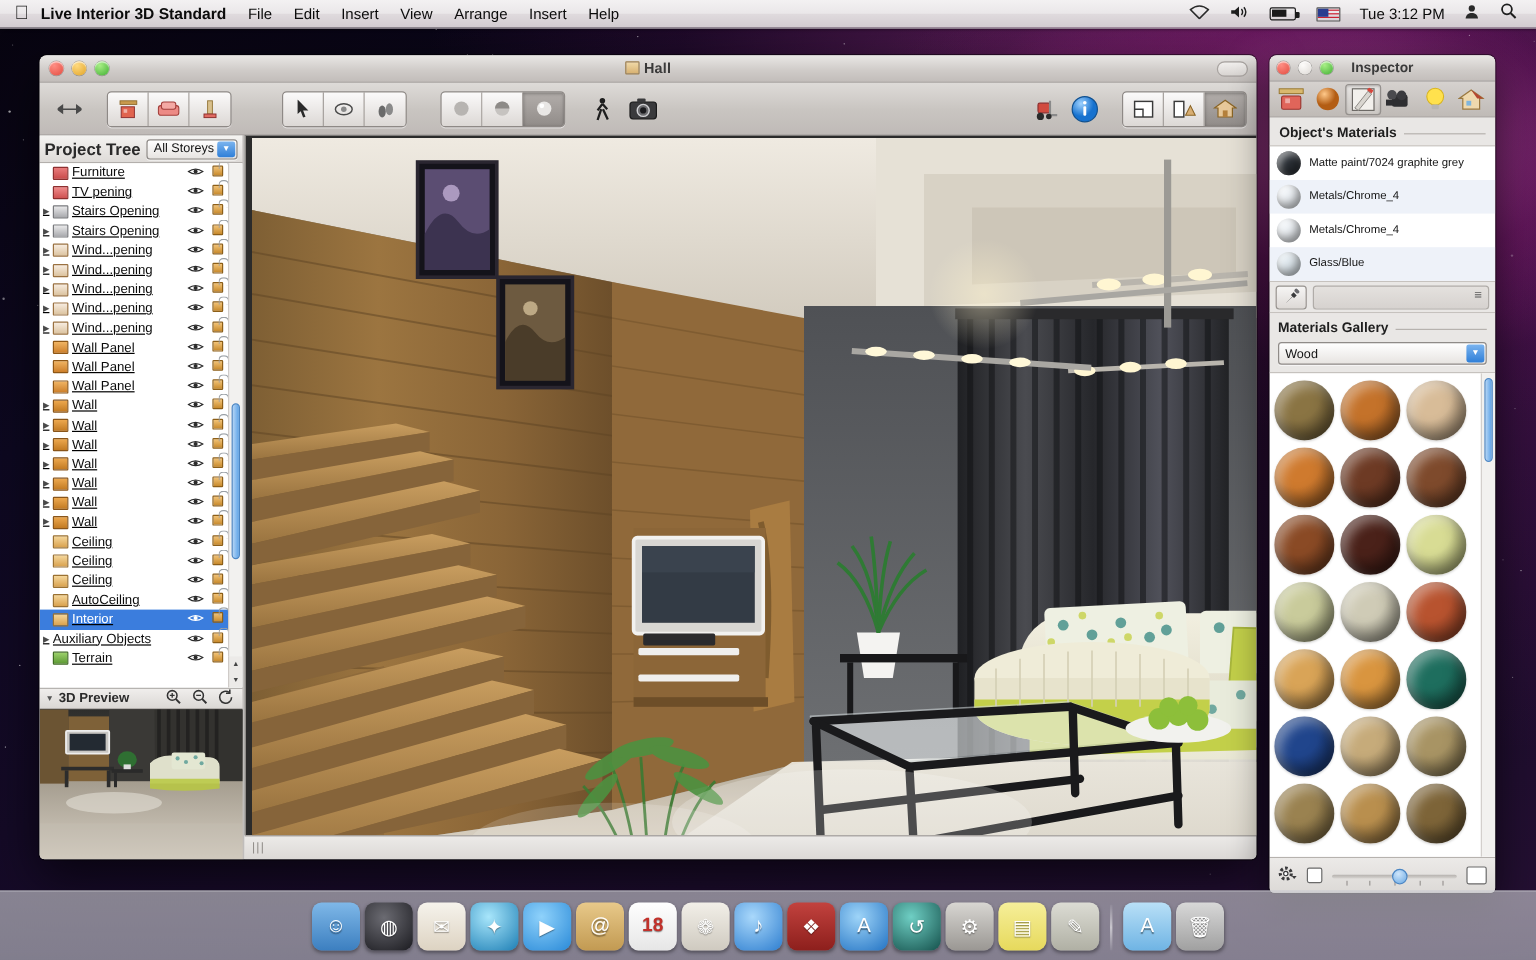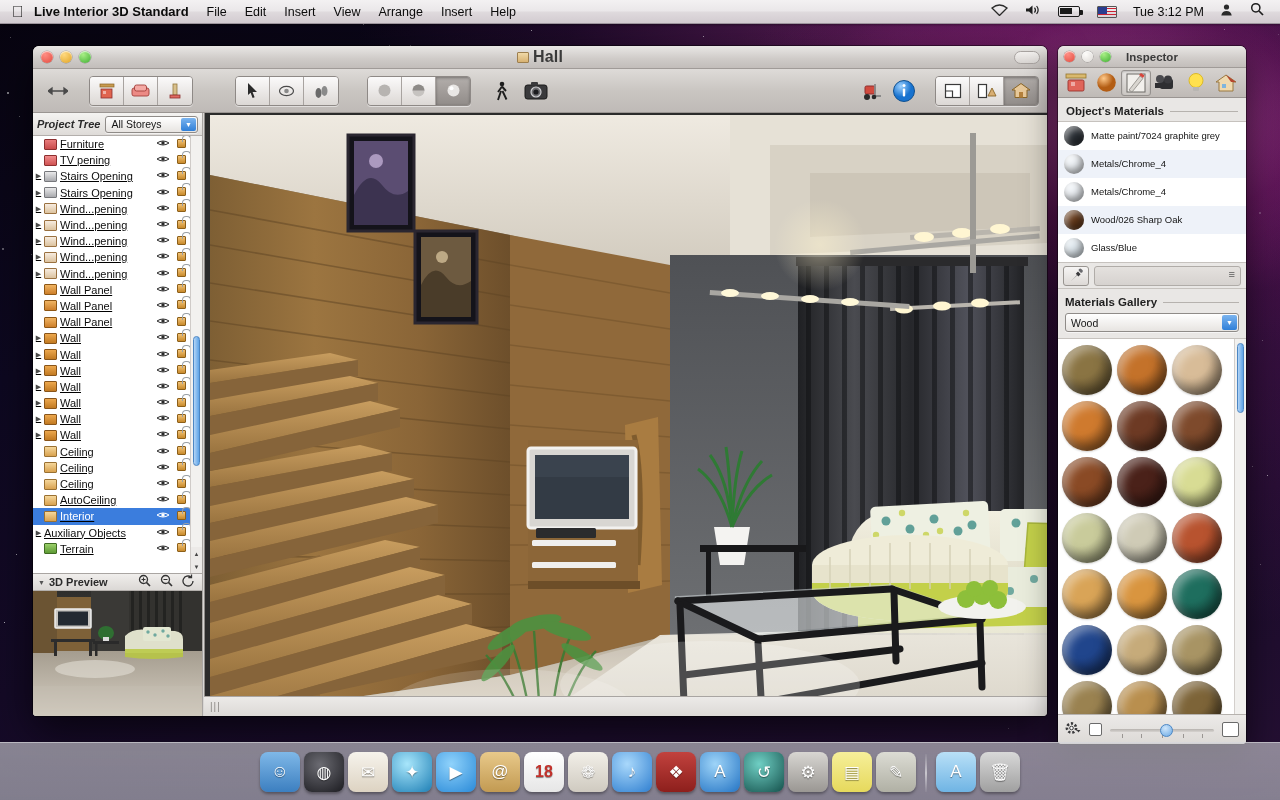--- a/index.html
+++ b/index.html
@@ -53,21 +53,21 @@
   .titlebar{
     height:23px; background:linear-gradient(to bottom,#e9e7e5,#cfcbc8 58%,#c2bdba 100%);
     border-bottom:1px solid #a09b98; position:relative;
     display:flex; align-items:center;
   }
   .lights{ display:flex; gap:7px; padding-left:8px;}
   .lt{ width:12px;height:12px;border-radius:50%; box-shadow:inset 0 1px 1px rgba(255,255,255,.7), 0 0 0 .5px rgba(0,0,0,.28);}
   .lt.r{background:radial-gradient(circle at 35% 30%,#ff8d83,#e24b3f);}
   .lt.y{background:radial-gradient(circle at 35% 30%,#ffd97e,#e0a326);}
   .lt.g{background:radial-gradient(circle at 35% 30%,#a8ef85,#3fae32);}
-  .wintitle{ position:absolute; left:0; right:0; text-align:center; font-size:16px; font-weight:bold; color:#3a3a3a; letter-spacing:.2px;}
+  .wintitle{ position:absolute; left:0; right:0; text-align:center; font-size:12px; font-weight:bold; color:#3a3a3a; letter-spacing:.2px;}
   .wintitle .dico{ display:inline-block; width:12px;height:11px;background:linear-gradient(#f0d9a8,#d8b272); border:1px solid #9d7f4e; border-radius:1px; vertical-align:-1px; margin-right:4px;}
   .winmenu{ position:absolute; right:7px; top:5px; width:26px; height:13px; border-radius:7px; background:linear-gradient(#f2f0ee,#d9d5d2); border:1px solid #a8a3a0;}
 
   .toolbar{
     height:44px; background:linear-gradient(to bottom,#dedbd8,#c9c5c1 52%,#bfbab7 100%);
     border-bottom:1px solid #9a9592; display:flex; align-items:center; padding:0 8px; gap:0;
     position:relative;
   }
   .tbgroup{ display:flex; border:1px solid #8e8986; border-radius:4px; overflow:hidden; box-shadow:0 1px 0 rgba(255,255,255,.5);}
   .tbbtn{
@@ -84,21 +84,21 @@
 
   
   #leftpanel{
     position:absolute; left:0; top:0; width:170px; bottom:0;
     background:#ecebe9; border-right:1px solid #a9a5a2; display:flex; flex-direction:column;
   }
   .ptheader{
     height:23px; background:linear-gradient(to bottom,#f4f3f1,#dedbd8);
     border-bottom:1px solid #b3afac; display:flex; align-items:center; padding:0 4px; gap:5px;
   }
-  .ptheader .lbl{font-size:11px;font-weight:bold;color:#2a2a2a;font-style:italic;}
+  .ptheader .lbl{font-size:14px;font-weight:bold;color:#2a2a2a;}
   .popup{
     flex:1; height:17px; border:1px solid #8f8b88; border-radius:3px;
     background:linear-gradient(to bottom,#ffffff,#e7e4e1);
     display:flex;align-items:center; padding-left:5px; font-size:10.5px; color:#141414;
     position:relative; box-shadow:0 1px 0 rgba(255,255,255,.6);
   }
   .popup .arrowbox{
     position:absolute; right:1px; top:1px; bottom:1px; width:15px;
     background:linear-gradient(to bottom,#7bb4ef,#2f7fd8); border-radius:2px;
     display:flex;align-items:center;justify-content:center; color:#fff; font-size:7px;
@@ -1306,24 +1306,20 @@
       </div>
       <div class="matrow">
         <span class="mdot" style="background: rgb(238, 242, 246);"></span>
         <span class="mname">Metals/Chrome_4</span>
       </div>
       <div class="matrow">
         <span class="mdot" style="background: rgb(238, 242, 246);"></span>
         <span class="mname">Metals/Chrome_4</span>
       </div>
       <div class="matrow">
-        <span class="mdot" style="background: rgb(100, 57, 26);"></span>
-        <span class="mname">Wood/026 Sharp Oak</span>
-      </div>
-      <div class="matrow">
         <span class="mdot" style="background: rgb(223, 232, 238);"></span>
         <span class="mname">Glass/Blue</span>
       </div>
     </div>
 
   <div class="eyedropbar">
     <span class="dropbtn">
       <svg width="15" height="15" viewBox="0 0 15 15">
           <path d="M1.5 13.5 L8 7 l-1.2 -1.2 L9 3.6 l2.6 2.6 l-2.2 2.2 L8.2 7.2 L1.5 13.5z" fill="#3a3a3c"></path>
           <rect x="9.5" y="1" width="4.5" height="3" rx="1.5" transform="rotate(45 11.7 2.5)" fill="#6a6a6e"></rect>

